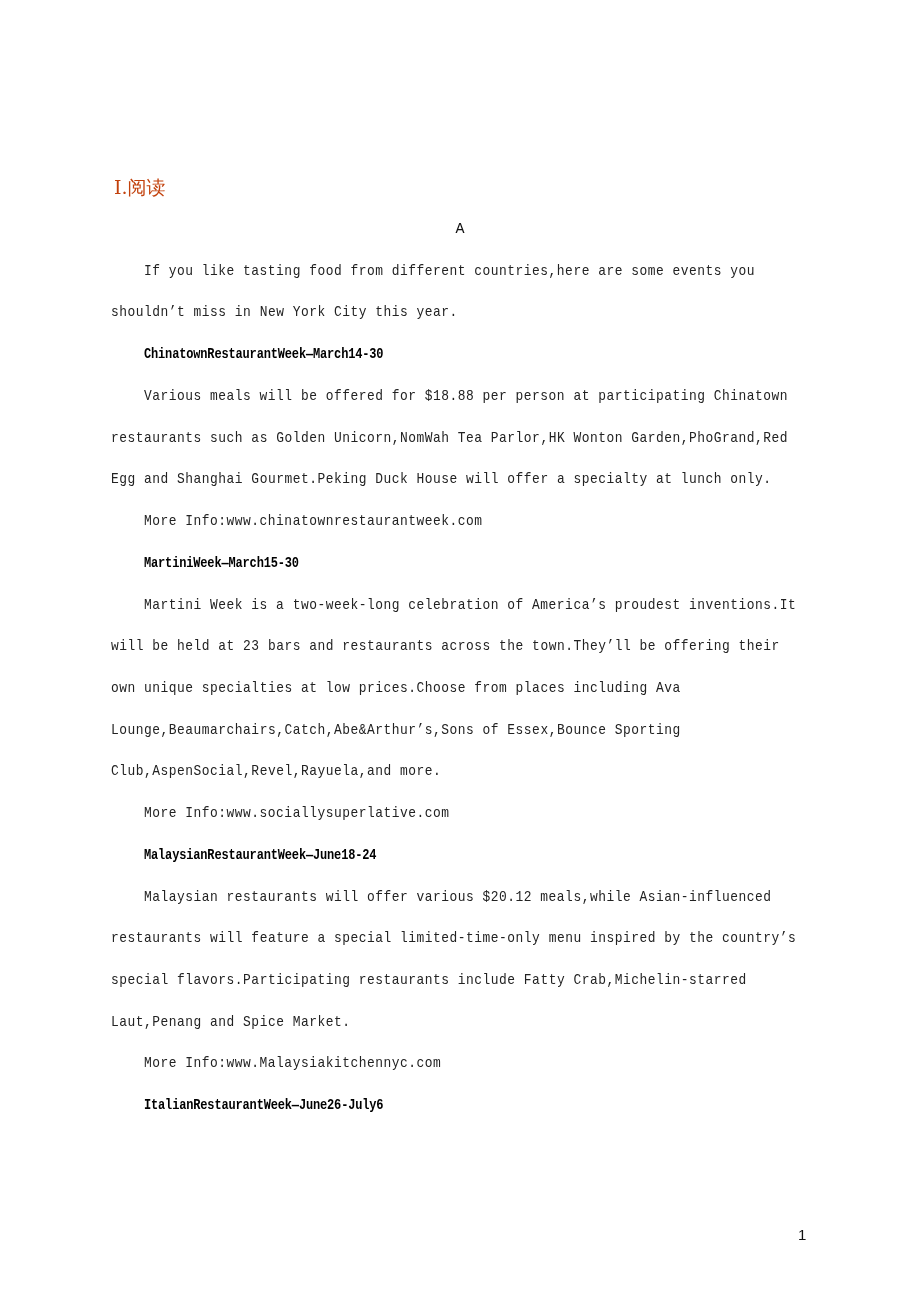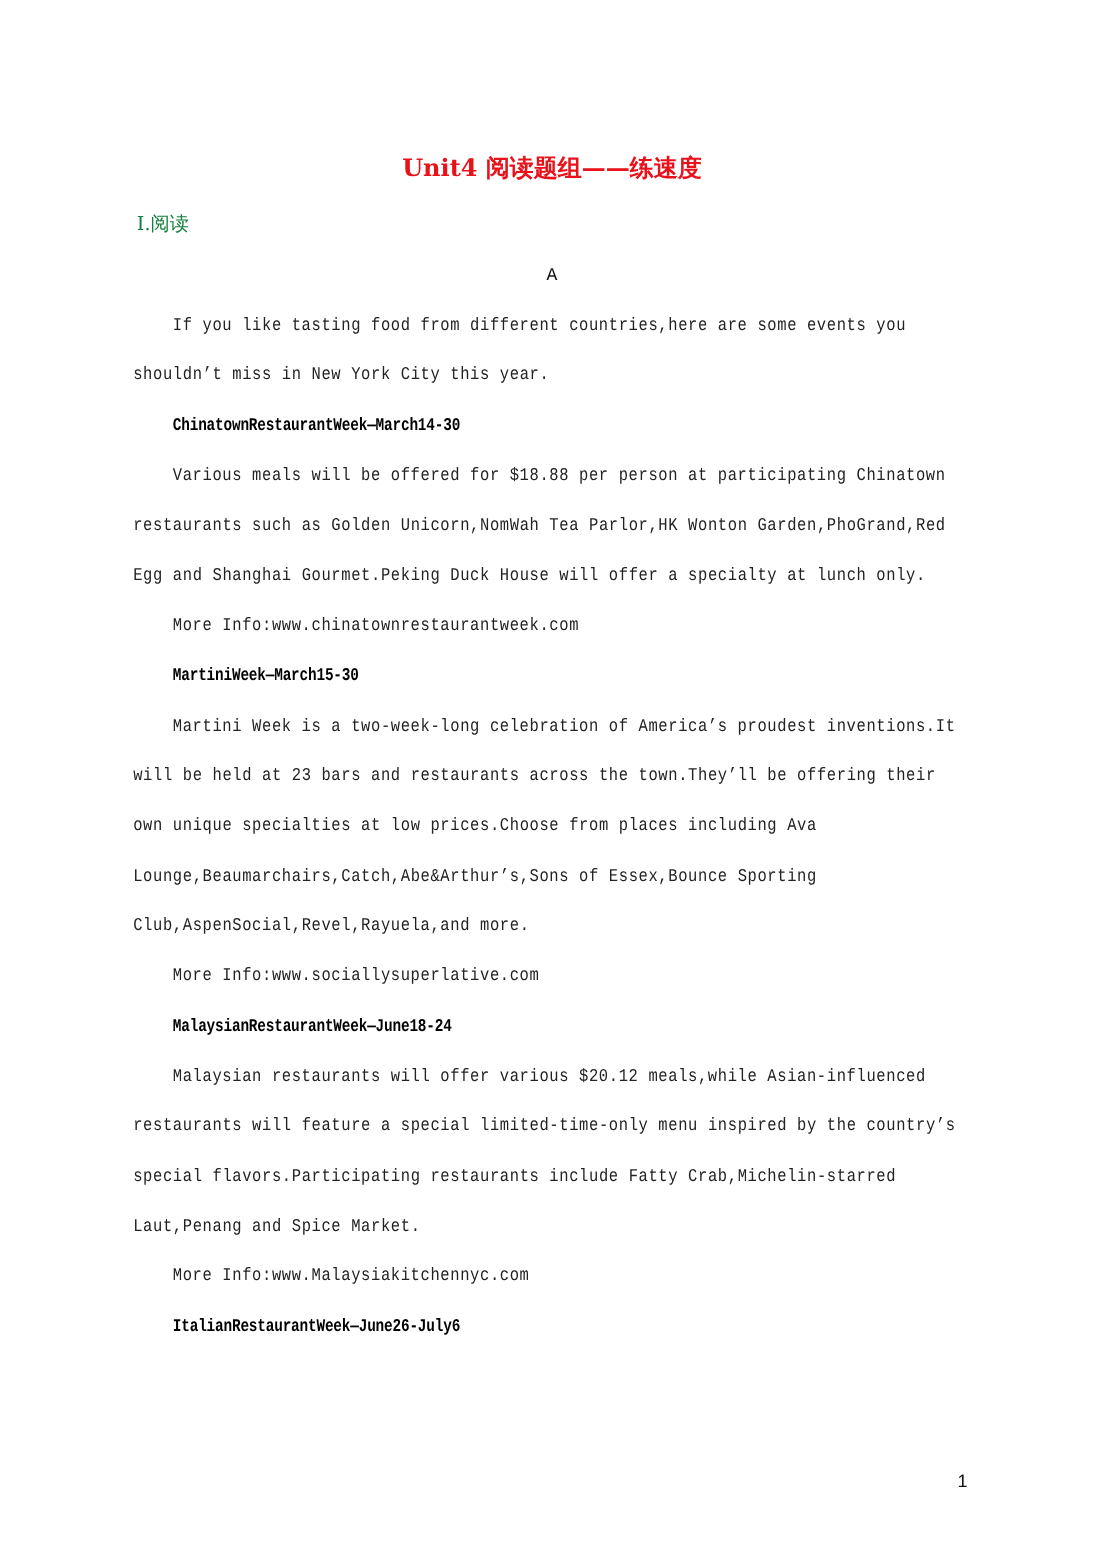--- a/index.html
+++ b/index.html
@@ -5,21 +5,21 @@
     html, body { margin: 0; padding: 0; background: #ffffff; }
     body { width: 920px; height: 1302px; position: relative; overflow: hidden; }
     .page { position: absolute; left: 0; top: 0; width: 920px; height: 1302px; background: #fff; }
     .title {
       position: absolute; left: 0; top: 126px; width: 920px; text-align: center;
       font-family: "DejaVu Serif", serif; font-size: 20px; color: #e8121b; font-weight: bold;
       letter-spacing: 0px; line-height: 28px;
     }
     .section {
       position: absolute; left: 114px; top: 176px;
-      font-family: "DejaVu Serif", serif; font-size: 16px; color: #15803d; line-height: 22px;
+      font-family: "DejaVu Serif", serif; font-size: 19px; color: #c2410c; line-height: 22px;
     }
     .passage-letter {
       position: absolute; left: 0; top: 219px; width: 920px; text-align: center;
       font-family: "Liberation Mono", monospace; font-size: 15px; color: #111; line-height: 22px;
     }
     .line {
       position: absolute; left: 111px; white-space: nowrap;
       font-family: "Liberation Mono", monospace; font-size: 15px; color: #222;
       line-height: 22px; transform-origin: left center; transform: scaleX(0.86);
       letter-spacing: 0.6px;
@@ -29,21 +29,20 @@
     .page-number {
       position: absolute; left: 798px; top: 1225px;
       font-family: "Liberation Sans", sans-serif; font-size: 15px; color: #111; line-height: 20px;
     }
   </style>
 </head>
 <body>
 
 <div class="page">
 
-  <div class="title">Unit4 阅读题组——练速度</div>
 
   <div class="section">Ⅰ.阅读</div>
 
   <div class="passage-letter">A</div>
 
   <div class="line indent" style="top:261px">If you like tasting food from different countries,here are some events you</div>
   <div class="line" style="top:302px">shouldn’t miss in New York City this year.</div>
 
   <div class="line indent heading" style="top:344px">ChinatownRestaurantWeek—March14-30</div>
   <div class="line indent" style="top:386px">Various meals will be offered for $18.88 per person at participating Chinatown</div>

